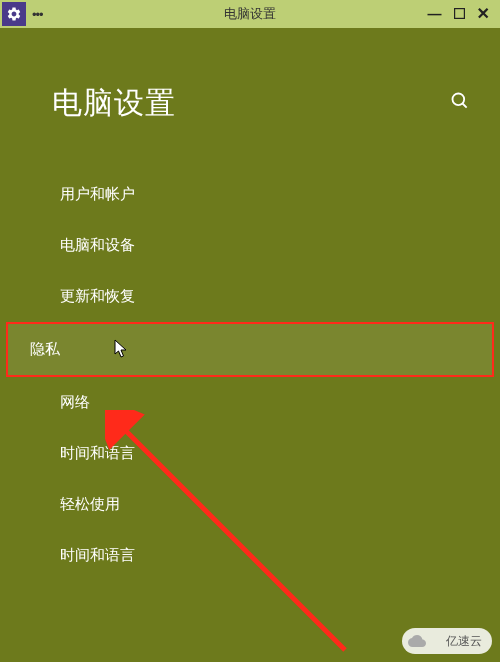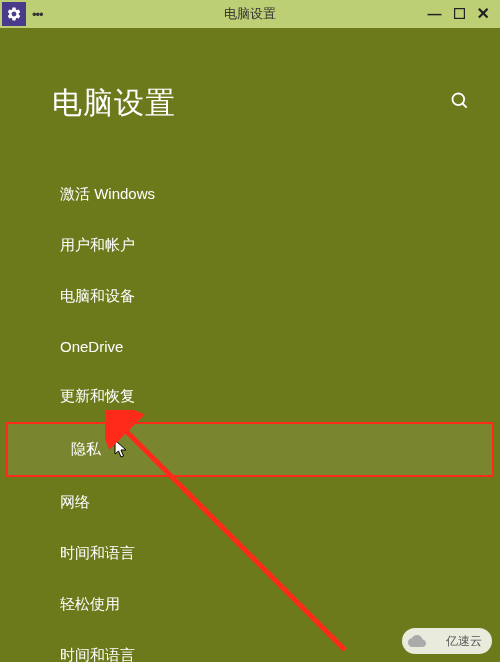--- a/index.html
+++ b/index.html
@@ -94,21 +94,21 @@
       padding: 16px 0 16px 60px;
       color: #fff;
       font-size: 15px;
       cursor: pointer;
       position: relative;
     }
     .menu-item.highlighted {
       border: 2px solid #ff2a1a;
       background: #7a862f;
       margin: 0 6px;
-      padding-left: 63px;
+      padding-left: 22px;
     }
     .cursor {
       position: absolute;
       left: 106px;
       top: 15px;
       width: 16px;
       height: 20px;
     }
     .arrow-annotation {
       position: absolute;
@@ -163,24 +163,22 @@
     <div class="page-title">电脑设置</div>
     <div class="search-btn">
       <svg width="20" height="20" viewBox="0 0 24 24" fill="none" stroke="white" stroke-width="2.2">
           <circle cx="10" cy="10" r="7"></circle>
           <line x1="20" y1="20" x2="15" y2="15"></line>
         </svg>
     </div>
   </div>
 
   <div class="menu-list">
-    <div class="menu-item"><span>激活 Windows</span></div>
     <div class="menu-item"><span>用户和帐户</span></div>
     <div class="menu-item"><span>电脑和设备</span></div>
-    <div class="menu-item"><span>OneDrive</span></div>
     <div class="menu-item"><span>更新和恢复</span></div>
     <div class="menu-item highlighted">
       <span>隐私</span>
       <svg class="cursor" viewBox="0 0 16 20">
         <path d="M1,1 L1,15 L4.5,12 L7,18 L9.5,17 L7,11 L12,11 Z" fill="white" stroke="black" stroke-width="1"></path>
       </svg>
     </div>
     <div class="menu-item"><span>网络</span></div>
     <div class="menu-item"><span>时间和语言</span></div>
     <div class="menu-item"><span>轻松使用</span></div>

